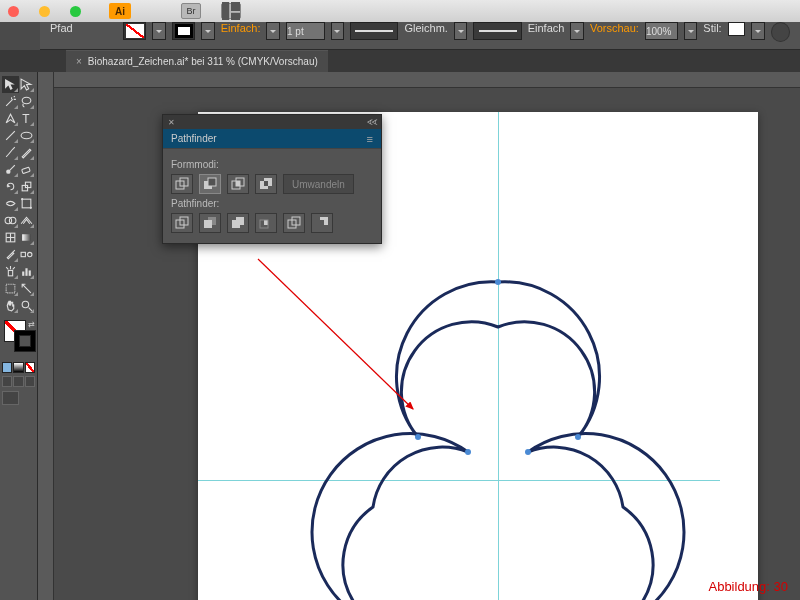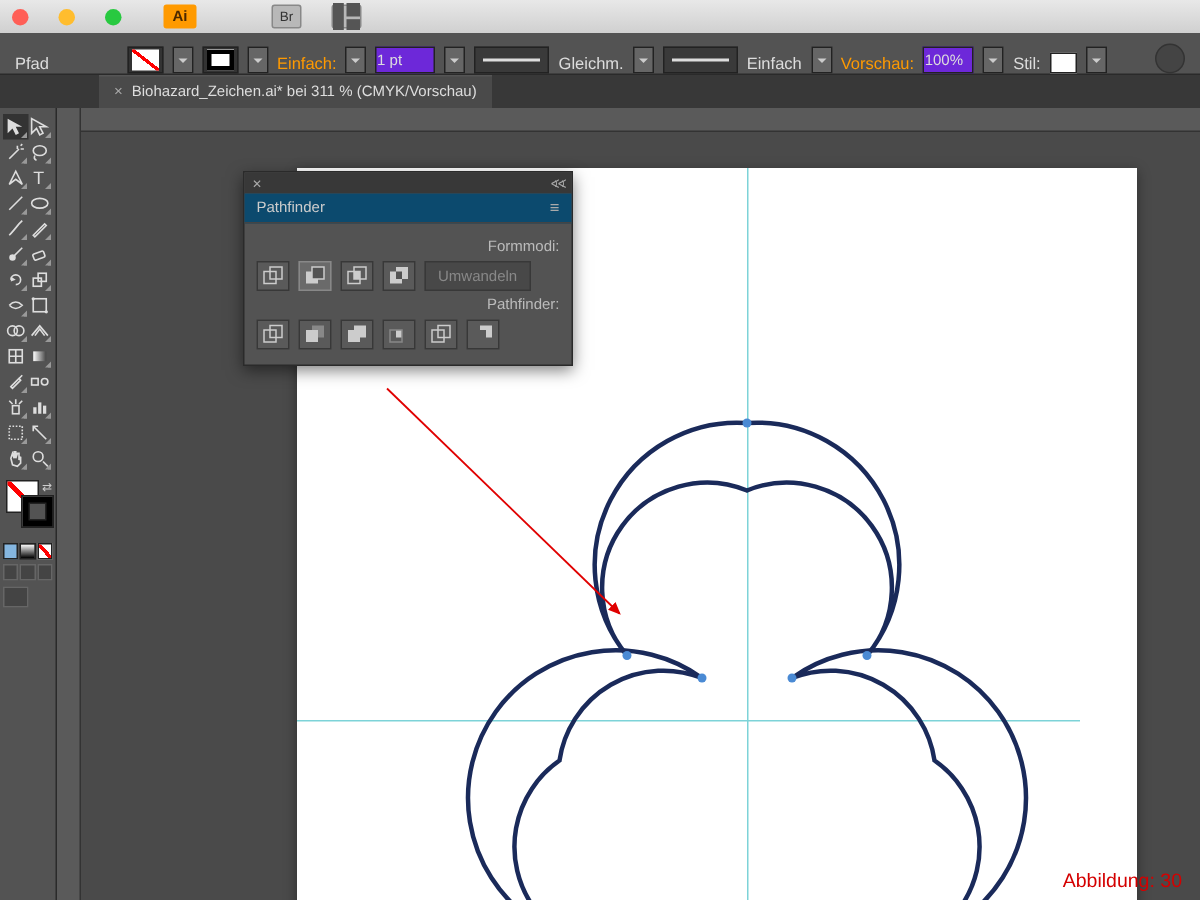--- a/index.html
+++ b/index.html
@@ -9,27 +9,27 @@
 .titlebar { height: 22px; background: linear-gradient(#e8e8e8,#d0d0d0); display: flex; align-items: center; padding: 0 8px; gap: 20px; }
 .traffic { width: 11px; height: 11px; border-radius: 50%; }
 .tr-close { background: #ff5f57; }
 .tr-min { background: #ffbd2e; }
 .tr-max { background: #28c940; }
 .app-badge { width: 22px; height: 16px; background: #ff9a00; color: #4a2800; font-size: 10px; font-weight: bold; display: flex; align-items: center; justify-content: center; border-radius: 2px; margin-left: 8px; }
 .titlebar .tb-btn { width: 20px; height: 16px; background: #b8b8b8; border: 1px solid #888; border-radius: 2px; font-size: 9px; display: flex; align-items: center; justify-content: center; color: #333; }
 .titlebar .spacer { width: 10px; }
 
 
-.optbar { height: 28px; background: #535353; border-bottom: 1px solid #2a2a2a; display: flex; align-items: flex-end; padding: 0 10px; gap: 6px; color: #ccc; font-size: 11px; }
+.optbar { height: 28px; background: #535353; border-bottom: 1px solid #2a2a2a; display: flex; align-items: flex-start; padding: 0 10px; gap: 6px; color: #ccc; font-size: 11px; margin-left: 40px; }
 .optbar .label { color: #ddd; }
 .swatch-box { width: 24px; height: 18px; background: #333; border: 1px solid #222; display: flex; align-items: center; justify-content: center; }
 .swatch-none { width: 18px; height: 14px; background: #fff; position: relative; }
 .swatch-none::after { content: ""; position: absolute; left: 0; top: 0; right: 0; bottom: 0; background: linear-gradient(to top right, transparent 45%, red 45%, red 55%, transparent 55%); }
 .swatch-stroke { width: 18px; height: 14px; background: #fff; box-shadow: inset 0 0 0 3px #000; }
-.field { height: 18px; background: #6d28d9; border: 1px solid #222; color: #ddd; font-size: 10px; padding: 0 0; display: flex; align-items: center; }
+.field { height: 18px; background: #737373; border: 1px solid #222; color: #ddd; font-size: 10px; padding: 0 0; display: flex; align-items: center; }
 .dd { width: 14px; height: 18px; background: #666; border: 1px solid #222; display: flex; align-items: center; justify-content: center; }
 .dd::after { content: ""; border: 3px solid transparent; border-top-color: #ccc; margin-top: 3px; }
 .stroke-sample { width: 50px; height: 18px; background: #3a3a3a; border: 1px solid #222; display: flex; align-items: center; justify-content: center; }
 .stroke-line { width: 38px; height: 2px; background: #ddd; }
 .opt-orange { color: #ff9a00; }
 .opt-style { width: 18px; height: 14px; background: #fff; border: 1px solid #222; }
 .cloud-icon { width: 20px; height: 20px; background: #444; border-radius: 50%; border: 1px solid #333; margin-left: auto; }
 
 
 .doctab-bar { height: 22px; background: #383838; display: flex; align-items: center; padding-left: 66px; }
@@ -73,21 +73,21 @@
 .bio svg { width: 100%; height: 100%; }
 
 
 .panel { position: absolute; left: 162px; top: 114px; width: 220px; background: #535353; border: 1px solid #2a2a2a; box-shadow: 0 3px 10px rgba(0,0,0,0.5); font-size: 10px; color: #ccc; }
 .panel-hdr { height: 14px; background: #383838; display: flex; align-items: center; padding: 0 5px; gap: 4px; }
 .panel-hdr .x { font-size: 8px; color: #aaa; }
 .panel-hdr .chev { margin-left: auto; font-size: 8px; color: #aaa; letter-spacing: -2px; }
 .panel-tab { height: 20px; background: #0c4a6e; display: flex; align-items: center; padding: 0 8px; border-bottom: 1px solid #444; }
 .panel-tab .menu { margin-left: auto; font-size: 11px; color: #aaa; }
 .panel-body { padding: 6px 8px 10px; }
-.panel-label { font-size: 10px; color: #bbb; margin: 4px 0; text-align: right; }
+.panel-label { font-size: 10px; color: #bbb; margin: 4px 0; }
 .mode-row { display: flex; gap: 6px; align-items: center; }
 .mode-btn { width: 22px; height: 20px; background: #5a5a5a; border: 1px solid #383838; display: flex; align-items: center; justify-content: center; cursor: pointer; }
 .mode-btn svg { width: 14px; height: 14px; }
 .mode-btn.active { background: #6a6a6a; border-color: #888; }
 .expand-btn { height: 20px; padding: 0 8px; background: #484848; border: 1px solid #383838; color: #888; font-size: 10px; display: flex; align-items: center; }
 
 
 .arrow-svg { position: absolute; left: 210px; top: 182px; width: 200px; height: 170px; pointer-events: none; }
 
 .caption { position: absolute; right: 12px; bottom: 6px; color: #d40000; font-size: 13px; }

